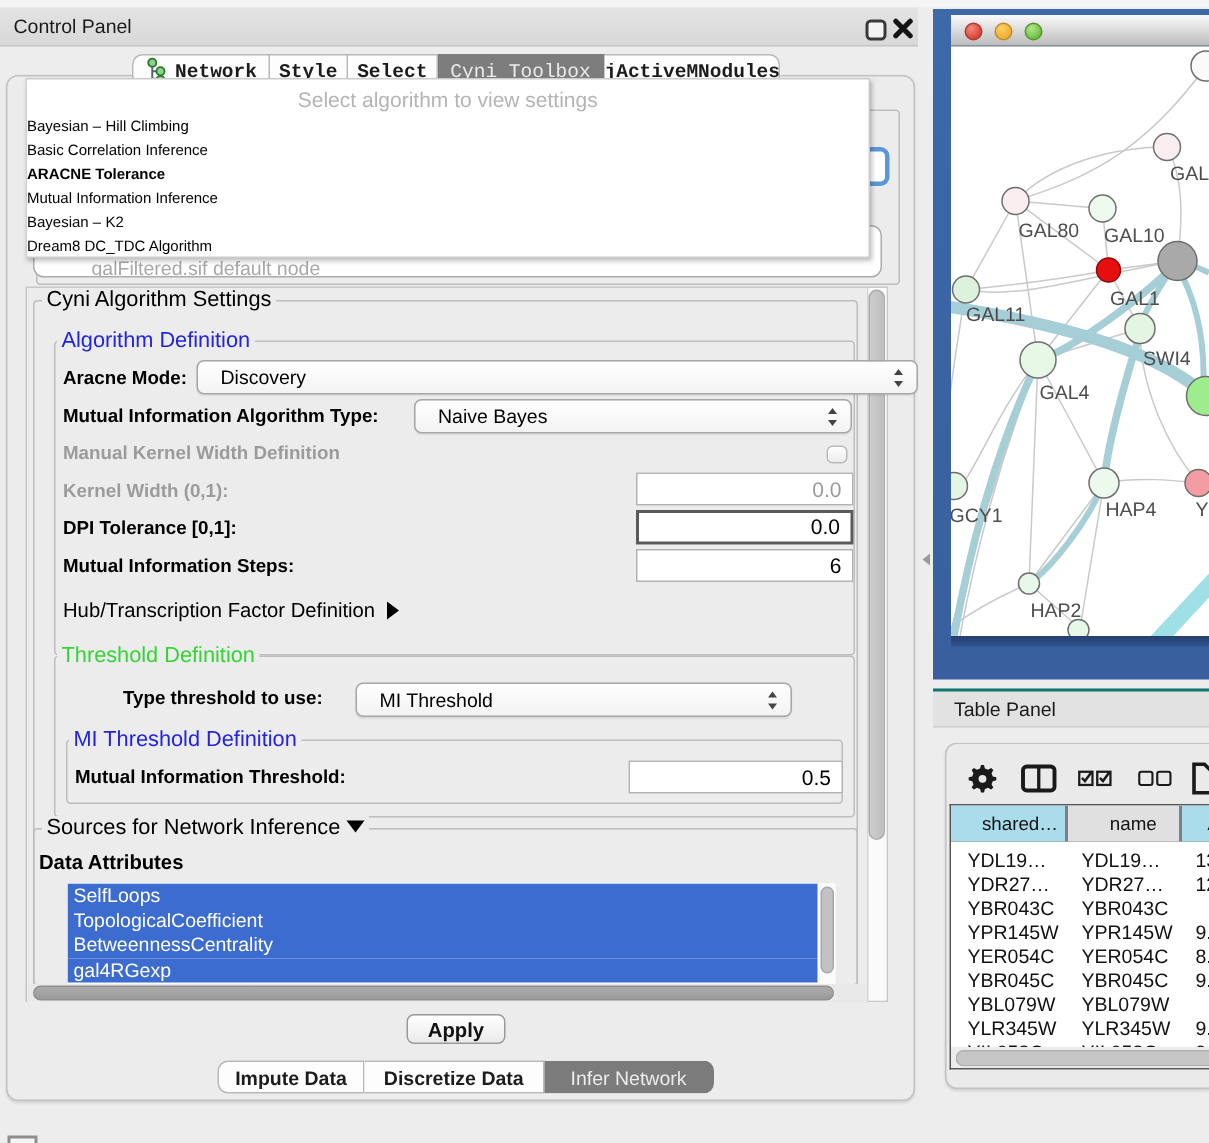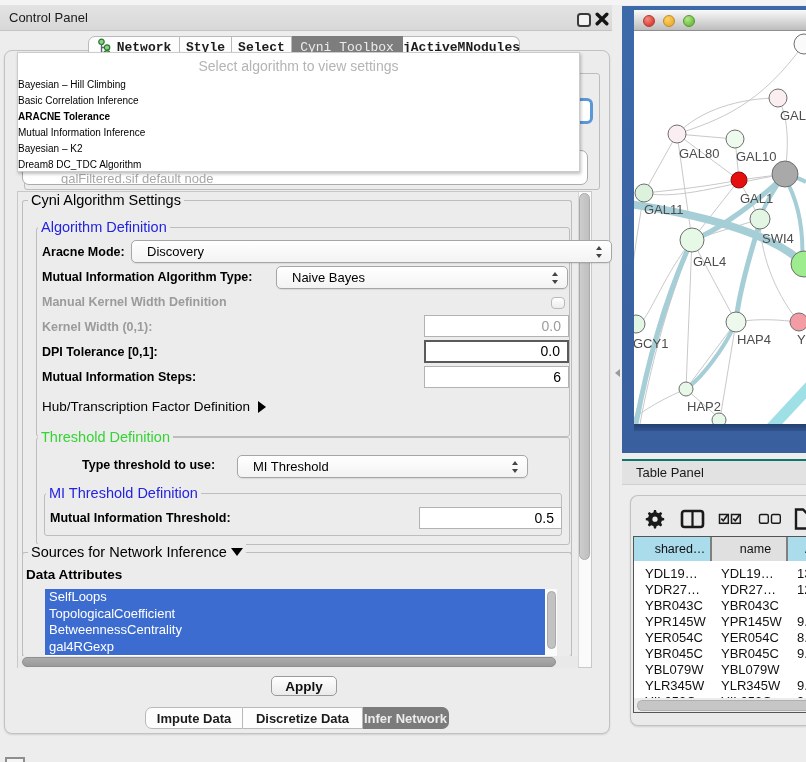--- a/index.html
+++ b/index.html
@@ -195,21 +195,21 @@
     <div class="sbt"></div>
 </div>
 <div id="hsb" class="abs"></div>
 <div id="hsbthumb" class="abs"></div>
 
 <div id="applybtn" class="abs">Apply</div>
 
 <div id="bottabs" class="abs">
   <div class="btab first" style="width:98px;">Impute Data</div>
   <div class="btab" style="width:120px;">Discretize Data</div>
-  <div class="btab sel last" style="width:86px;font-weight:bold;">Infer Network</div>
+  <div class="btab sel last" style="width:113px;font-weight:normal;">Infer Network</div>
 </div>
 
 <div id="minibox" class="abs"></div>
 <div class="abs" style="left:615px;top:369px;width:0;height:0;border-top:4px solid transparent;border-bottom:4px solid transparent;border-right:5px solid #9a9a9a;"></div>
 
 <div id="bluebg" class="abs"></div>
 <div id="wtitle" class="abs"></div>
 <div id="tlr" class="tl"></div>
 <div id="tly" class="tl"></div>
 <div id="tlg" class="tl"></div>

